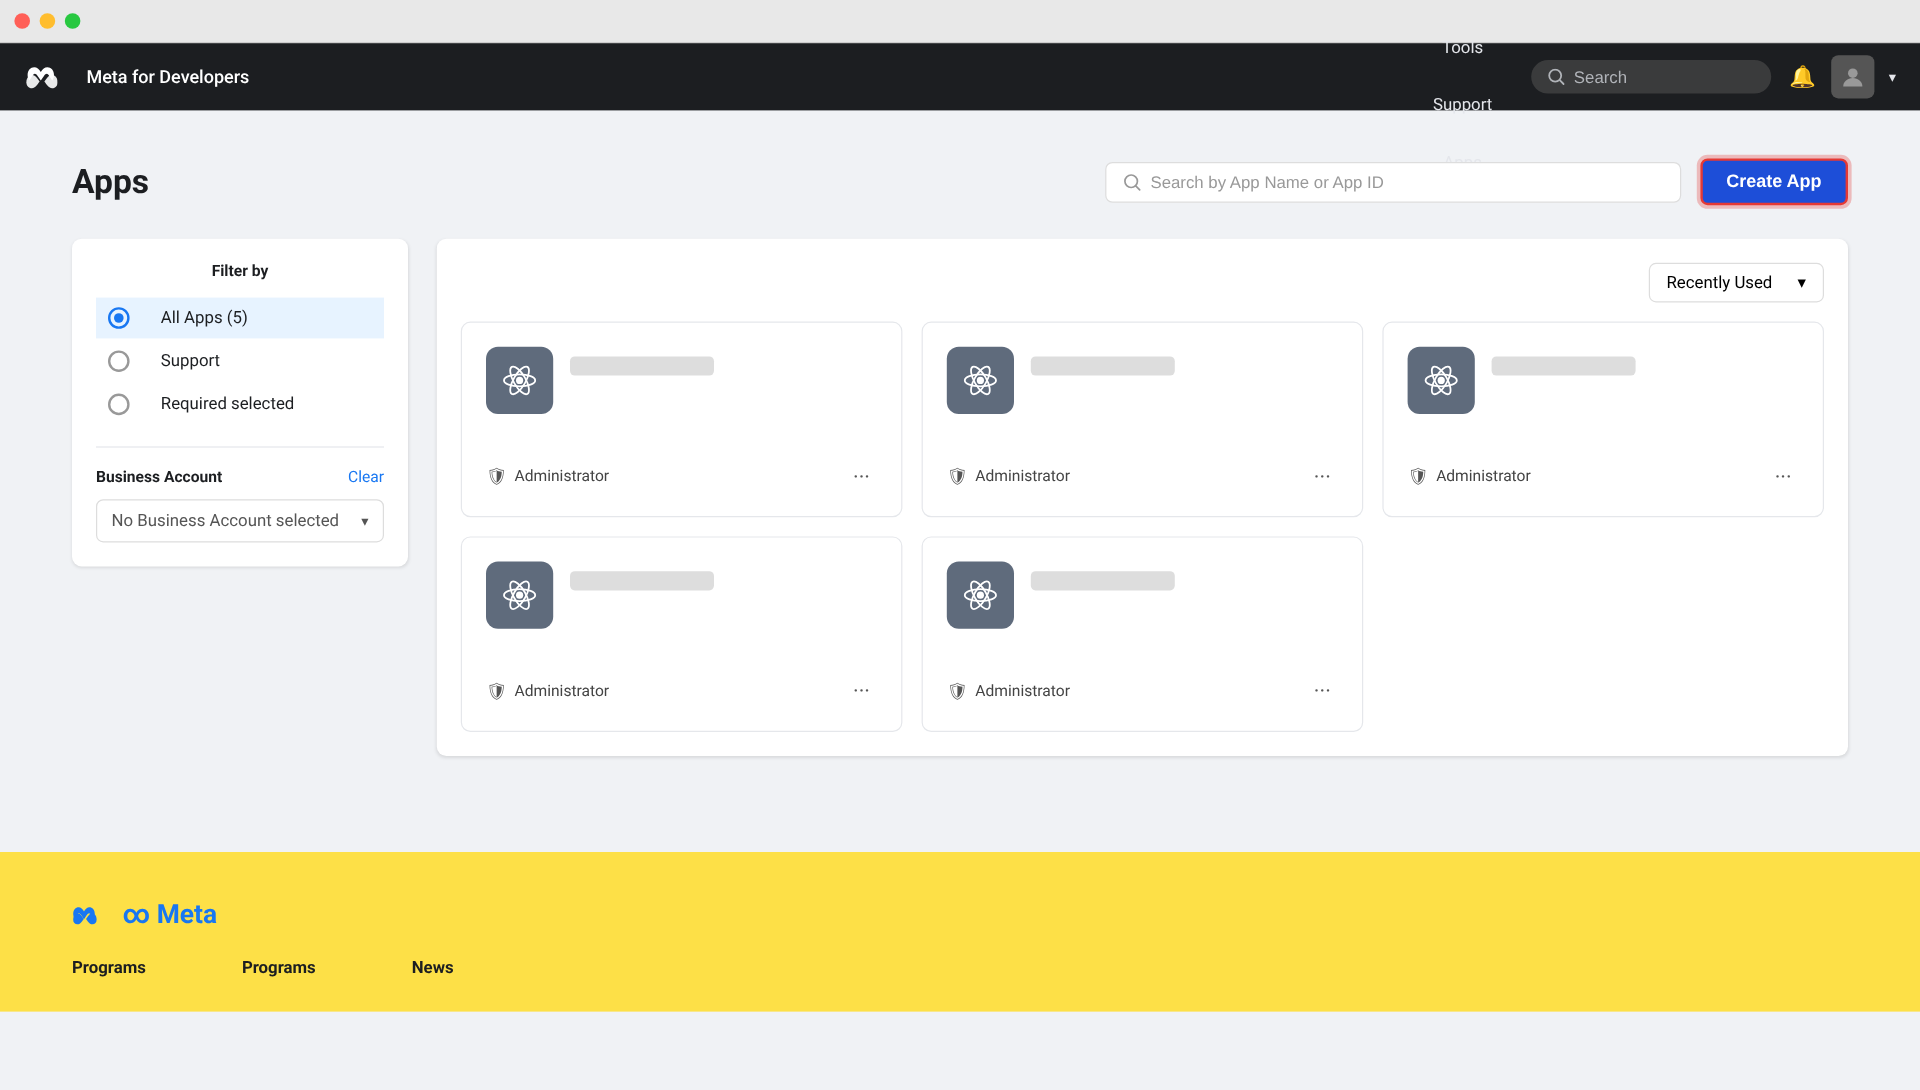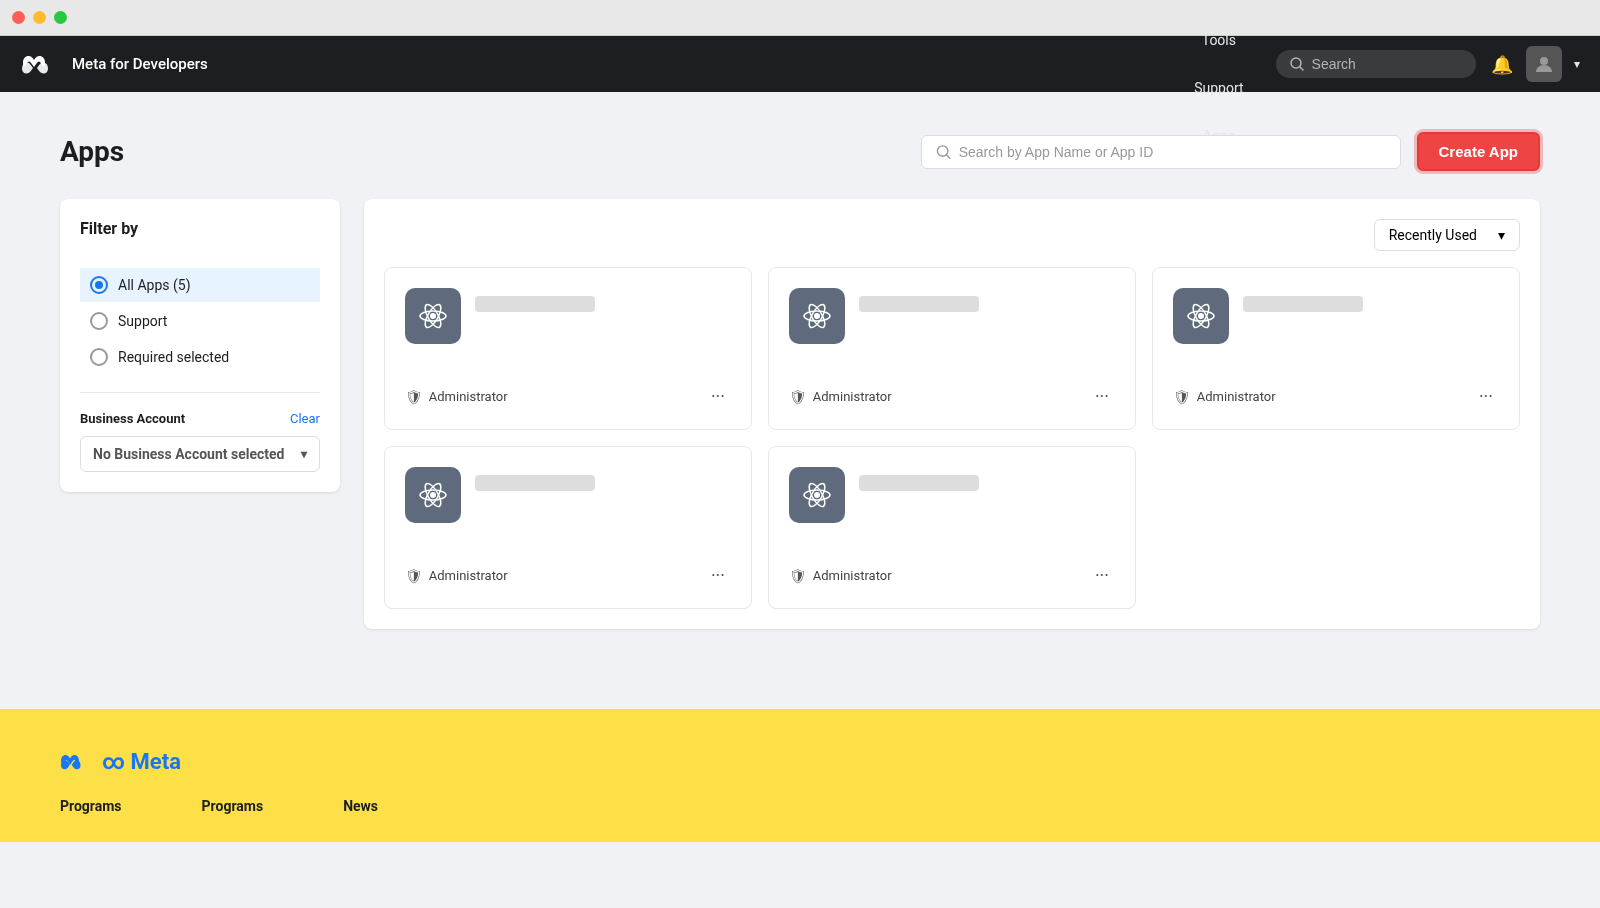--- a/index.html
+++ b/index.html
@@ -144,21 +144,21 @@
     .search-bar input {
       background: transparent;
       border: none;
       outline: none;
       font-size: 14px;
       color: #333;
       width: 100%;
     }
     .search-bar input::placeholder { color: #999; }
     .create-app-btn {
-      background: #ef4444;
+      background: #1d4ed8;
       color: #fff;
       border: 2px solid #e53935;
       border-radius: 6px;
       padding: 9px 20px;
       font-size: 15px;
       font-weight: 600;
       cursor: pointer;
       white-space: nowrap;
       box-shadow: 0 0 0 3px rgba(229,57,53,0.3);
     }
@@ -173,29 +173,30 @@
     .sidebar-filter {
       background: #fff;
       border-radius: 8px;
       padding: 20px;
       width: 280px;
       min-width: 280px;
       height: fit-content;
       box-shadow: 0 1px 3px rgba(0,0,0,0.1);
     }
     .filter-by-label {
-      font-size: 16px;
+      font-size: 13px;
       font-weight: 700;
       color: #1c1e21;
-      margin-bottom: 30px;
+      margin-bottom: 14px;
+      text-align: center;
     }
     .filter-option {
       display: flex;
       align-items: center;
-      gap: 10px;
+      gap: 26px;
       padding: 8px 10px;
       border-radius: 0;
       cursor: pointer;
       margin-bottom: 2px;
     }
     .filter-option.active {
       background: #e7f3ff;
     }
     .radio-outer {
       width: 18px; height: 18px;
@@ -244,21 +245,20 @@
     .business-account-select {
       display: flex;
       align-items: center;
       justify-content: space-between;
       background: #fff;
       border: 1px solid #ddd;
       border-radius: 6px;
       padding: 9px 12px;
       cursor: pointer;
       width: 100%;
-      font-weight: bold;
     }
     .business-account-select span {
       font-size: 14px;
       color: #555;
     }
     .business-account-select .chevron {
       font-size: 12px;
       color: #555;
     }
 

